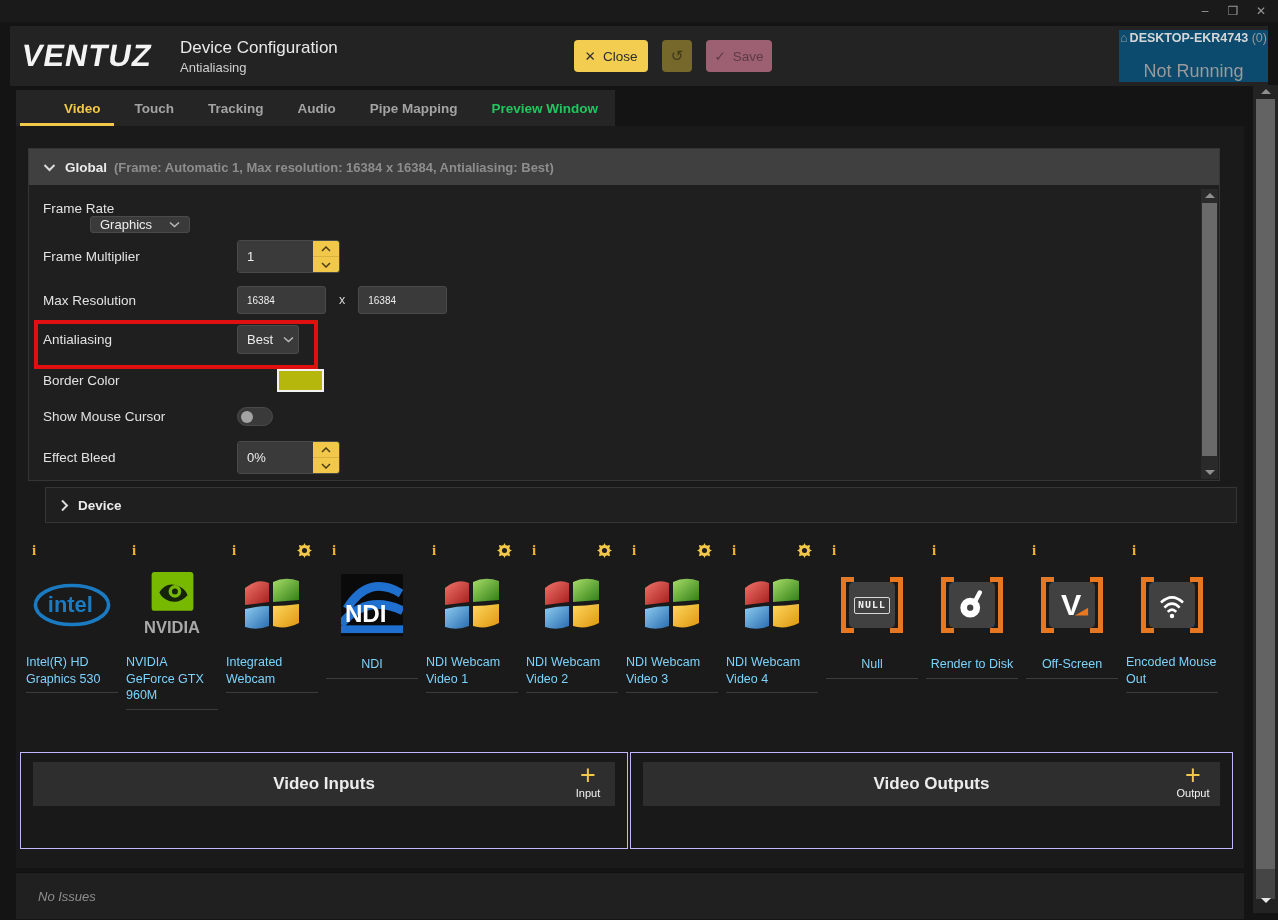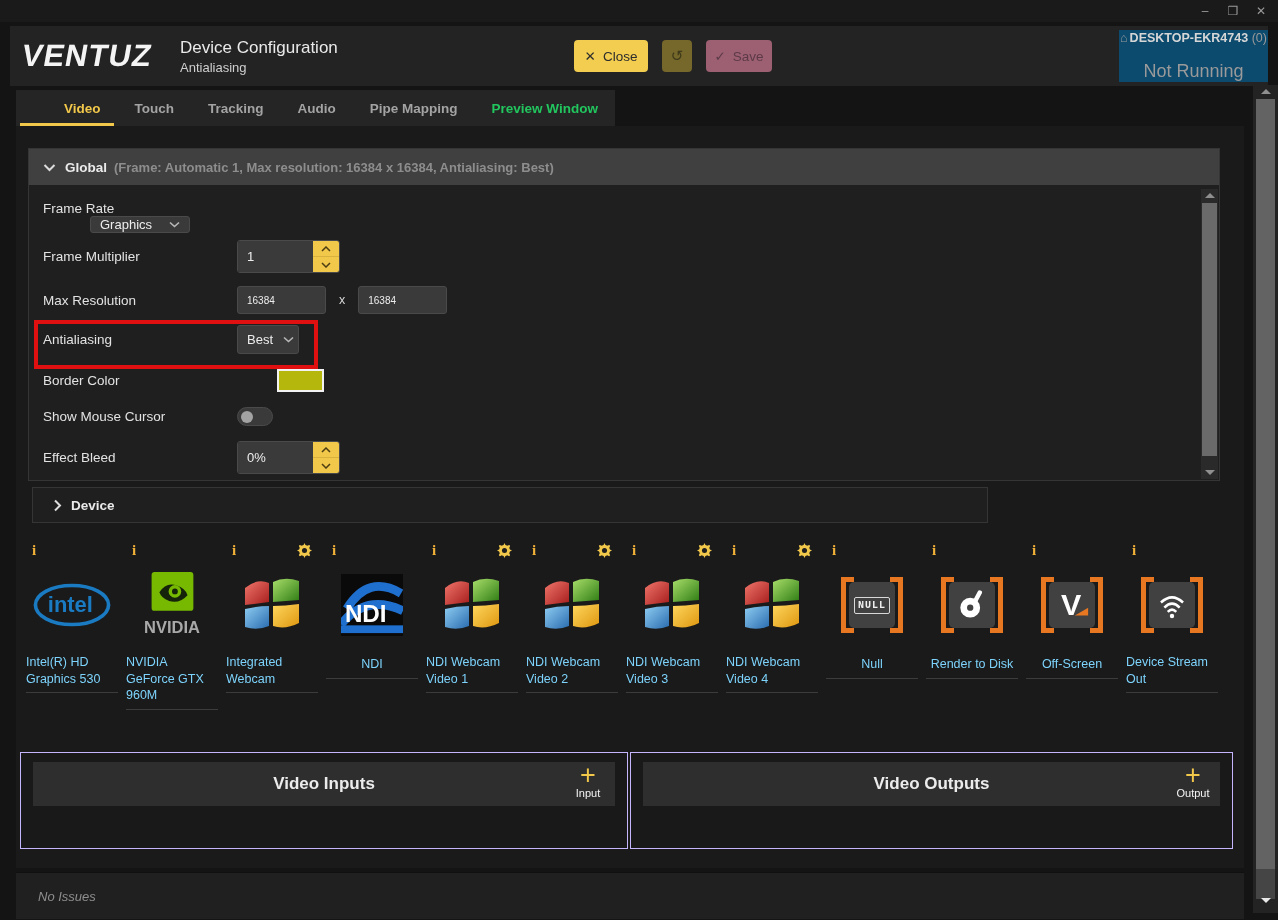--- a/index.html
+++ b/index.html
@@ -71,22 +71,22 @@
 
   
   #inner-scroll { position:absolute; right:1px; top:40px; width:17px; height:290px; background:#2a2a2a; }
   .sb-arrow { width:0; height:0; margin:4px auto; border-left:5px solid transparent; border-right:5px solid transparent; }
   .sb-arrow.up { border-bottom:5px solid #8f8f8f; }
   .sb-arrow.down { border-top:5px solid #8f8f8f; }
   #inner-thumb { position:absolute; left:1px; top:14px; width:15px; height:253px; background:#6a6a6a; }
   #inner-down { position:absolute; bottom:0; left:0; right:0; }
 
   
-  #device-bar { left:32px; top:487px; width:956px; height:36px; background:#1f1f1f; border:1px solid #353535;
-    display:flex; align-items:center; padding-left:20px; cursor:pointer; }
+  #device-bar { left:45px; top:487px; width:1192px; height:36px; background:#1f1f1f; border:1px solid #353535;
+    display:flex; align-items:center; padding-left:14px; cursor:pointer; }
 
   
   #devices { left:26px; top:541px; width:1200px; display:flex; gap:8px; align-items:flex-start; }
   .device-card { width:92px; border-bottom:1px solid #3c3c3c; padding-bottom:5px; cursor:pointer; }
   .device-top { height:18px; display:flex; justify-content:space-between; padding:0 6px; align-items:center; }
   .info-i { color:#f2b238; font-size:15px; font-weight:bold; font-family:"Liberation Serif", serif; cursor:pointer; }
   .gear { display:flex; cursor:pointer; }
   .device-icon { height:92px; display:flex; align-items:center; justify-content:center; }
   .device-label { text-align:center; margin-top:3px; }
   .device-label span { display:inline-block; text-align:left; font-size:12.5px; line-height:1.32; color:#7dd3fc; }
@@ -583,21 +583,21 @@
                 <path d="M7 17 Q20 5 33 17" stroke="#ffffff" stroke-width="3" fill="none"></path>
                 <path d="M11 23 Q20 14 29 23" stroke="#ffffff" stroke-width="3" fill="none"></path>
                 <path d="M15 28 Q20 23 25 28" stroke="#ffffff" stroke-width="3" fill="none"></path>
                 <circle cx="20" cy="33" r="2.6" fill="#ffffff"></circle>
               </svg>
             </div>
             <span class="br l"></span>
             <span class="br r"></span>
           </div>
         </div>
-        <div class="device-label"><span>Device Stream Out</span></div>
+        <div class="device-label"><span>Encoded Mouse Out</span></div>
       </div>
     </div>
 
   <div id="inputs-panel" class="abs io-panel">
     <div class="io-header">
       <span class="io-title">Video Inputs</span>
       <div class="io-add">
         <span class="io-plus">+</span>
         <span class="io-add-label">Input</span>
       </div>

